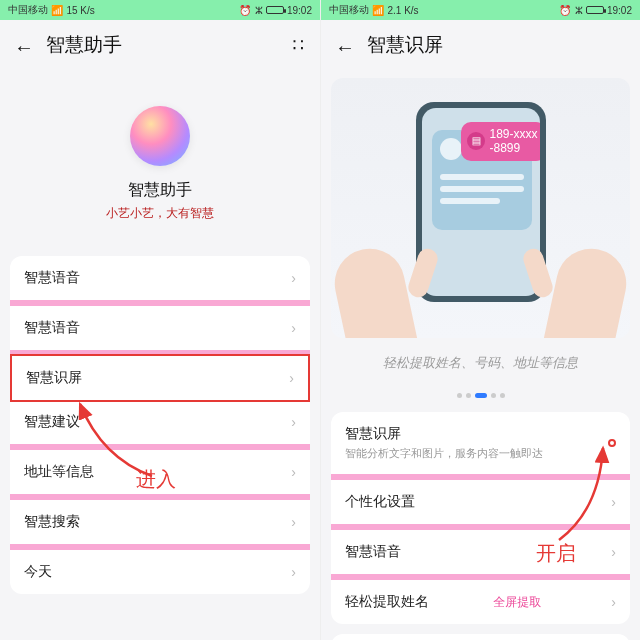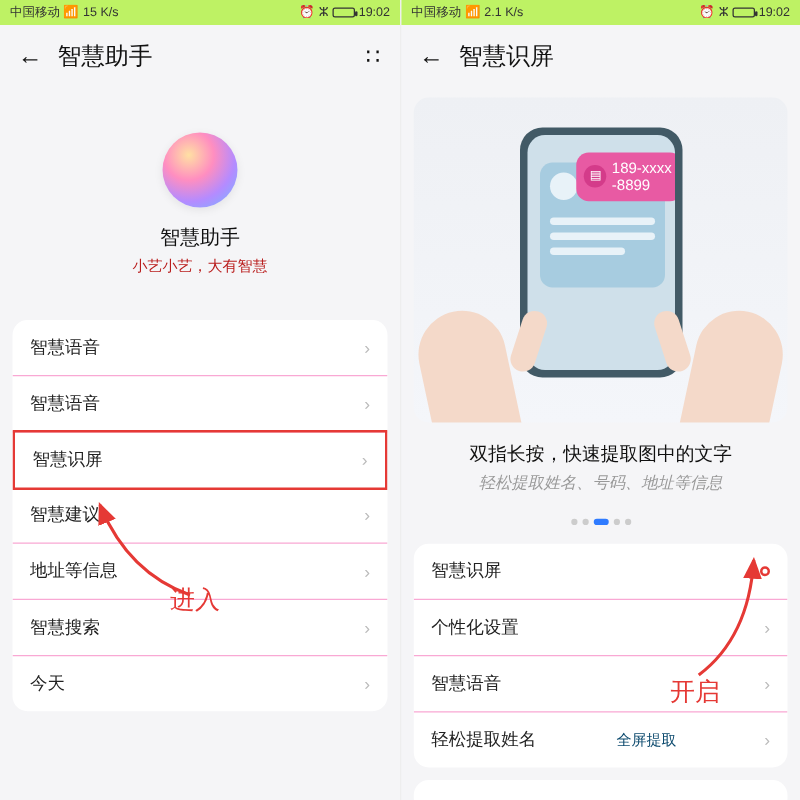--- a/index.html
+++ b/index.html
@@ -16,21 +16,21 @@
     position: relative;
     overflow: hidden;
   }
   .phone.right { border-left: 1px solid #eee; }
   
   .statusbar {
     height: 20px;
     display: flex; align-items: center;
     padding: 0 8px;
     font-size: 10px; color: #333;
-    background: #bef264;
+    background: #86efac;
   }
   .statusbar .sb-left { display: flex; gap: 3px; align-items: center; }
   .statusbar .sb-right { margin-left: auto; display: flex; gap: 3px; align-items: center; }
   .battery {
     width: 18px; height: 8px; border: 1px solid #333; border-radius: 2px;
     position: relative; display: inline-block;
   }
   .battery::after { content:""; position:absolute; right:-3px; top:2px; width:2px; height:4px; background:#333; border-radius:1px; }
   .battery .fill { height:100%; width:60%; background:#333; }
   
@@ -59,27 +59,27 @@
   
   .list {
     margin: 0 10px;
     background: #fff;
     border-radius: 12px;
     overflow: hidden;
   }
   .row {
     display: flex; align-items: center;
     padding: 13px 14px;
-    border-bottom: 1px solid #f9a8d4;
+    border-bottom: 6px solid #f9a8d4;
     font-size: 14px; color: #222;
   }
   .row:last-child { border-bottom: none; }
   .row .chev { margin-left: auto; color: #bbb; font-size: 14px; }
   .row .sub { font-size: 11px; color: #999; margin-top: 3px; }
-  .row .right-text { margin-left: auto; margin-right: 6px; font-size: 12px; color: #0c4a6e; }
+  .row .right-text { margin-left: auto; margin-right: 6px; font-size: 12px; color: #ec4899; }
   .row-col { display: flex; flex-direction: column; flex: 1; }
   .highlight-box {
     border: 2px solid #e53935;
     margin: -2px 0;
   }
   
   .toggle {
     width: 36px; height: 20px; border-radius: 10px;
     background: #2f7bff;
     position: relative; flex-shrink: 0;
@@ -266,31 +266,31 @@
           <span class="ic">▤</span>
           <span>189-xxxx<br>-8899</span>
         </div>
       </div>
     </div>
     <div class="il-thumb" style="left:82px; bottom:40px; transform:rotate(18deg);"></div>
     <div class="il-thumb" style="right:82px; bottom:40px; transform:rotate(-18deg);"></div>
   </div>
 
   <div class="il-caption">
-    <div class="il-title">双指长按，快速提取图中的文字</div>
     <div class="il-sub">轻松提取姓名、号码、地址等信息</div>
   </div>
   <div class="dots">
     <span class="dot"></span><span class="dot"></span><span class="dot active"></span><span class="dot"></span><span class="dot"></span>
   </div>
 
   <div class="list">
     <div class="row">
       <div class="row-col">
         <span>智慧识屏</span>
+        <span class="sub">智能分析文字和图片，服务内容一触即达</span>
       </div>
       <span class="toggle-box">
         <span class="toggle"></span>
       </span>
     </div>
     <div class="row">
       <span>个性化设置</span>
       <span class="chev">›</span>
     </div>
     <div class="row">

